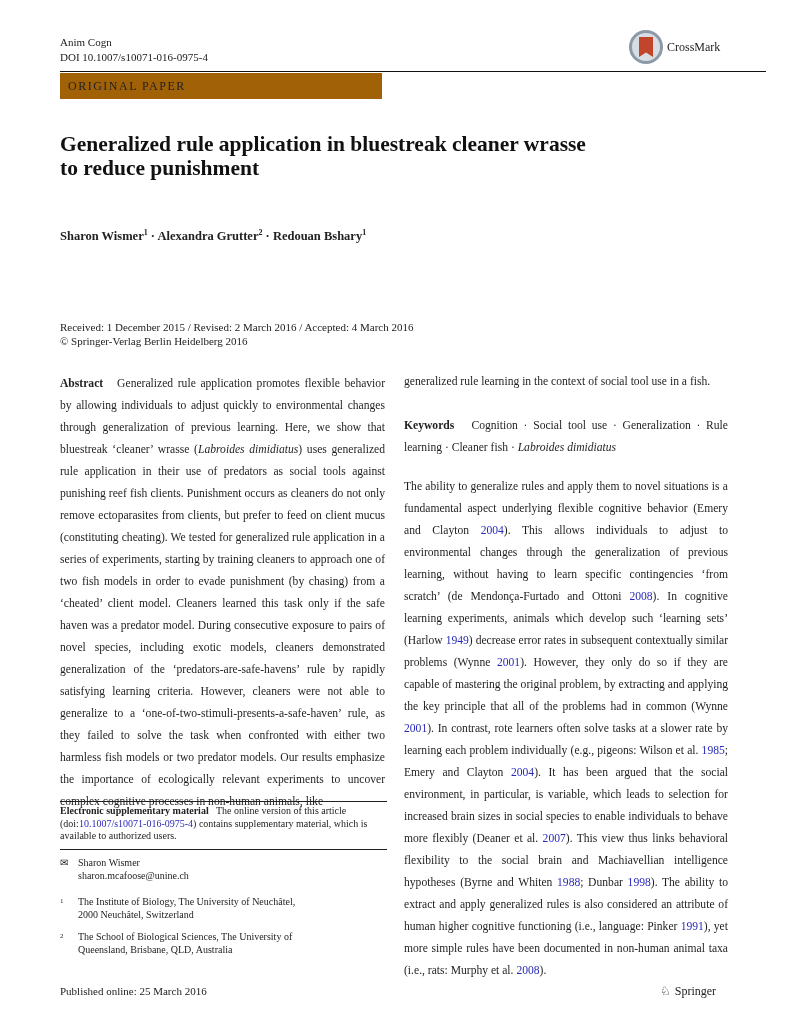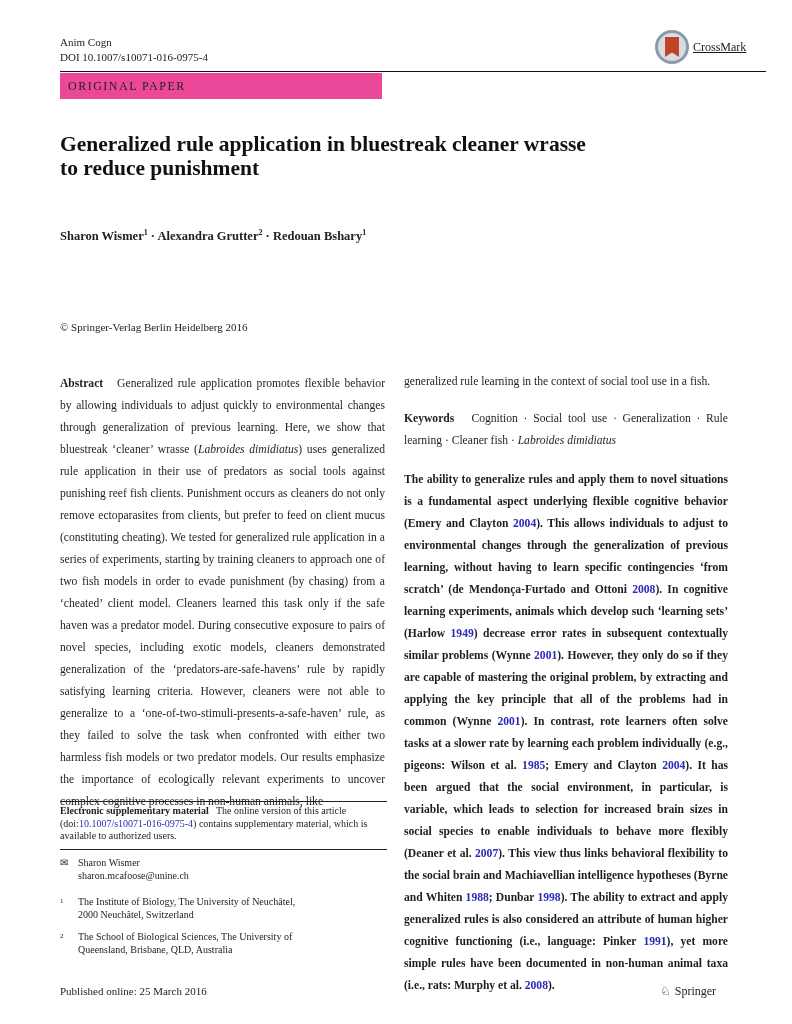--- a/index.html
+++ b/index.html
@@ -1,44 +1,44 @@
 <!DOCTYPE html>
 <html><head>
 <meta charset="utf-8">
 <style>
   html, body { margin: 0; padding: 0; background: #ffffff; }
   body { width: 792px; height: 1024px; position: relative; overflow: hidden;
          font-family: "Liberation Serif", "DejaVu Serif", serif; color: #1a1a1a; }
   .abs { position: absolute; }
   .journal { left: 60px; top: 35px; font-size: 11px; line-height: 15px; }
   .rule-top { left: 60px; top: 71px; width: 706px; height: 0; border-top: 1.5px solid #111; }
-  .crossmark { left: 655px; top: 30px; display: flex; align-items: center; gap: 4px; text-decoration: underline; }
+  .crossmark { left: 629px; top: 30px; display: flex; align-items: center; gap: 4px; }
   .cm-circle { width: 34px; height: 34px; border-radius: 50%; background: #d8dde4;
                border: 3px solid #8c9aa8; box-sizing: border-box; display: flex;
                align-items: center; justify-content: center; }
   .cm-flag { width: 14px; height: 20px; background: #c0452b; position: relative;
              clip-path: polygon(0 0, 100% 0, 100% 100%, 50% 78%, 0 100%); }
   .cm-text { font-size: 12px; color: #222; }
-  .paper-type { left: 60px; top: 73px; width: 322px; height: 26px; background: #ec4899;
+  .paper-type { left: 60px; top: 73px; width: 322px; height: 26px; background: #a16207;
                 font-size: 12px; letter-spacing: 1.5px; line-height: 27px; padding-left: 8px;
                 box-sizing: border-box; color: #222; }
   .title { left: 60px; top: 133px; width: 600px; font-size: 21.5px; font-weight: bold;
            line-height: 23.5px; color: #111; }
   .title i { font-weight: bold; }
   .authors { left: 60px; top: 228px; font-size: 12.5px; font-weight: bold; color: #222; }
   .authors sup { font-size: 8px; }
   .dates { left: 60px; top: 320px; font-size: 11px; line-height: 14px; color: #222; }
   .col { font-size: 11.6px; line-height: 22px; text-align: justify; color: #1e1e1e; }
   .col-left { left: 60px; top: 373px; width: 325px; }
   .col-right { left: 404px; top: 371px; width: 324px; }
   .b { font-weight: bold; }
   .lnk { color: #2a2ab8; }
-  .kw { margin-top: 15px; }
+  .kw { margin-top: 22px; }
   .intro-h { margin-top: 36px; font-weight: bold; font-size: 12.5px; }
-  .intro-p { margin-top: 17px; font-weight: bold; }
+  .intro-p { margin-top: 17px; }
   .fn-rule { left: 60px; width: 327px; height: 0; border-top: 1px solid #222; }
   .esm { left: 60px; top: 805px; width: 325px; font-size: 10px; line-height: 12.5px; color: #222; }
   .corr { left: 60px; top: 856px; font-size: 10px; line-height: 13px; color: #222; }
   .corr .env { display: inline-block; width: 18px; }
   .corr .indent { padding-left: 18px; }
   .aff { left: 60px; font-size: 10px; line-height: 13px; color: #222; display: flex; }
   .aff .num { width: 18px; font-size: 7px; padding-top: 0px; }
   .footer-left { left: 60px; top: 985px; font-size: 11px; color: #222; }
   .footer-right { left: 660px; top: 984px; font-size: 12px; color: #222; display: flex; align-items: center; gap: 4px; }
   .horse { font-size: 12px; }
@@ -64,20 +64,21 @@
 <div class="abs title">
   <div>Generalized rule application in bluestreak cleaner wrasse</div>
   <div>to reduce punishment</div>
 </div>
 
 <div class="abs authors">
   <span><span>Sharon Wismer</span><sup>1</sup></span><span> · </span><span><span>Alexandra Grutter</span><sup>2</sup></span><span> · </span><span><span>Redouan Bshary</span><sup>1</sup></span>
 </div>
 
 <div class="abs dates">
+  <div>Received: 1 December 2015 / Revised: 2 March 2016 / Accepted: 4 March 2016</div>
   <div>© Springer-Verlag Berlin Heidelberg 2016</div>
 </div>
 
 <div class="abs col col-left">
   <span class="b">Abstract</span>&nbsp;&nbsp;
   <span>Generalized rule application promotes flexible behavior by allowing individuals to adjust quickly to environmental changes through generalization of previous learning. Here, we show that bluestreak ‘cleaner’ wrasse (</span><i>Labroides dimidiatus</i><span>) uses generalized rule application in their use of predators as social tools against punishing reef fish clients. Punishment occurs as cleaners do not only remove ectoparasites from clients, but prefer to feed on client mucus (constituting cheating). We tested for generalized rule application in a series of experiments, starting by training cleaners to approach one of two fish models in order to evade punishment (by chasing) from a ‘cheated’ client model. Cleaners learned this task only if the safe haven was a predator model. During consecutive exposure to pairs of novel species, including exotic models, cleaners demonstrated generalization of the ‘predators-are-safe-havens’ rule by rapidly satisfying learning criteria. However, cleaners were not able to generalize to a ‘one-of-two-stimuli-presents-a-safe-haven’ rule, as they failed to solve the task when confronted with either two harmless fish models or two predator models. Our results emphasize the importance of ecologically relevant experiments to uncover complex cognitive processes in non-human animals, like</span>
 </div>
 
 <div class="abs fn-rule" style="top:801px;"></div>
 <div class="abs esm">

